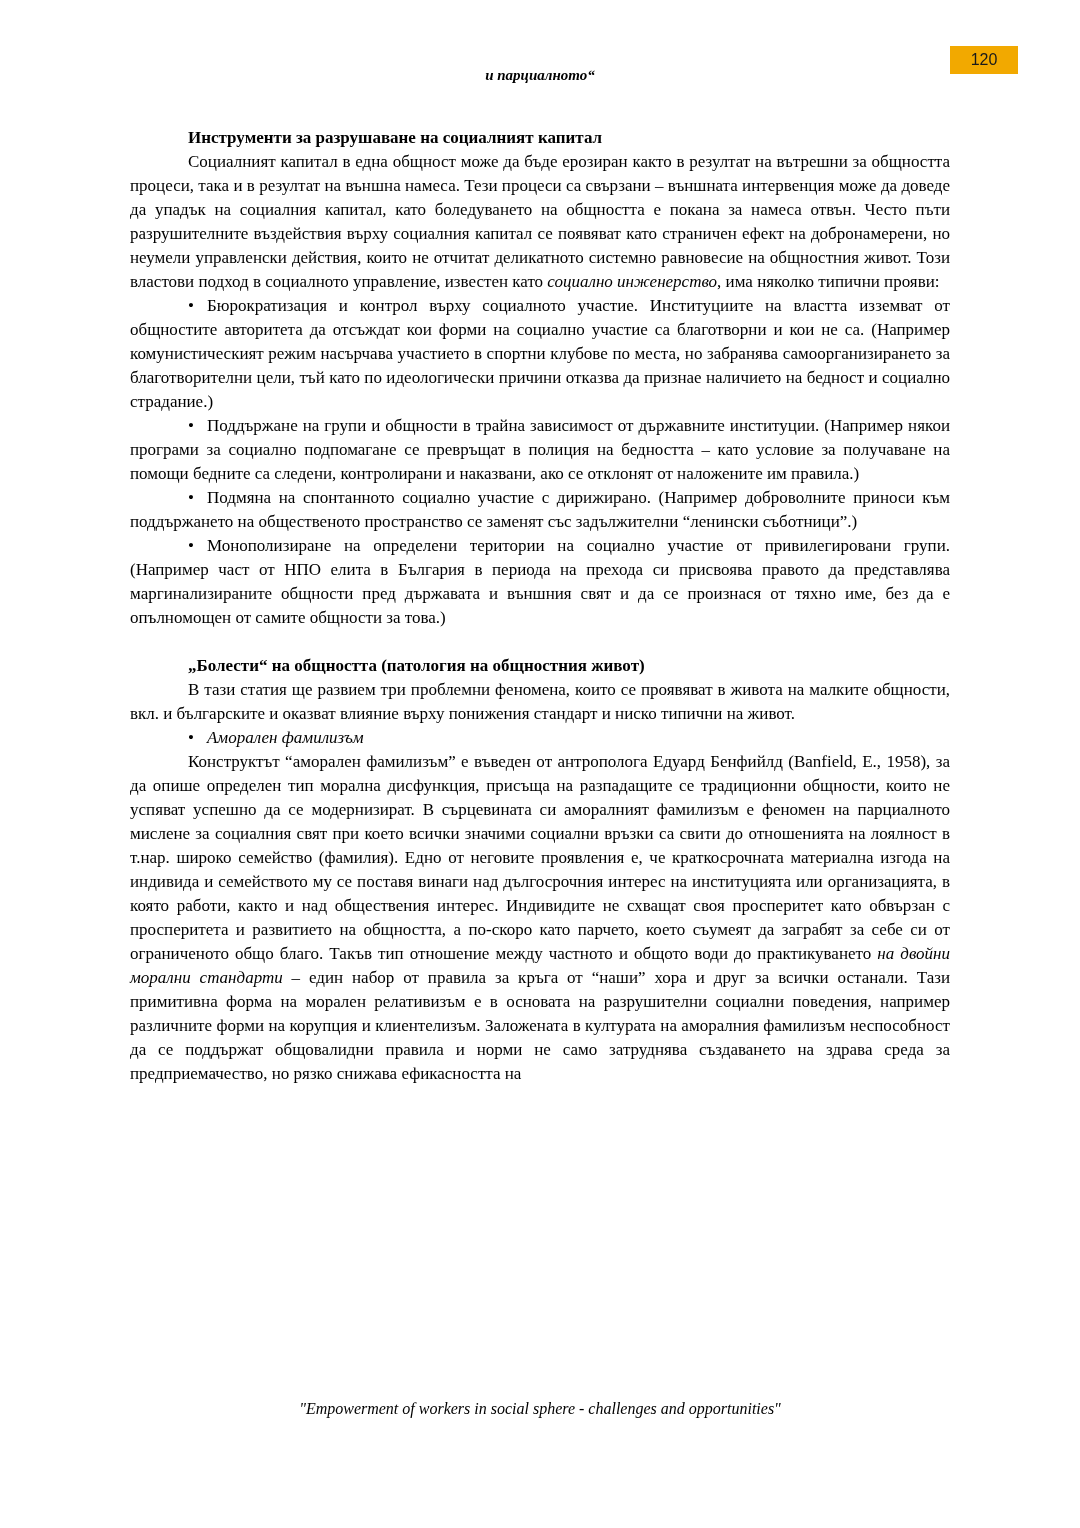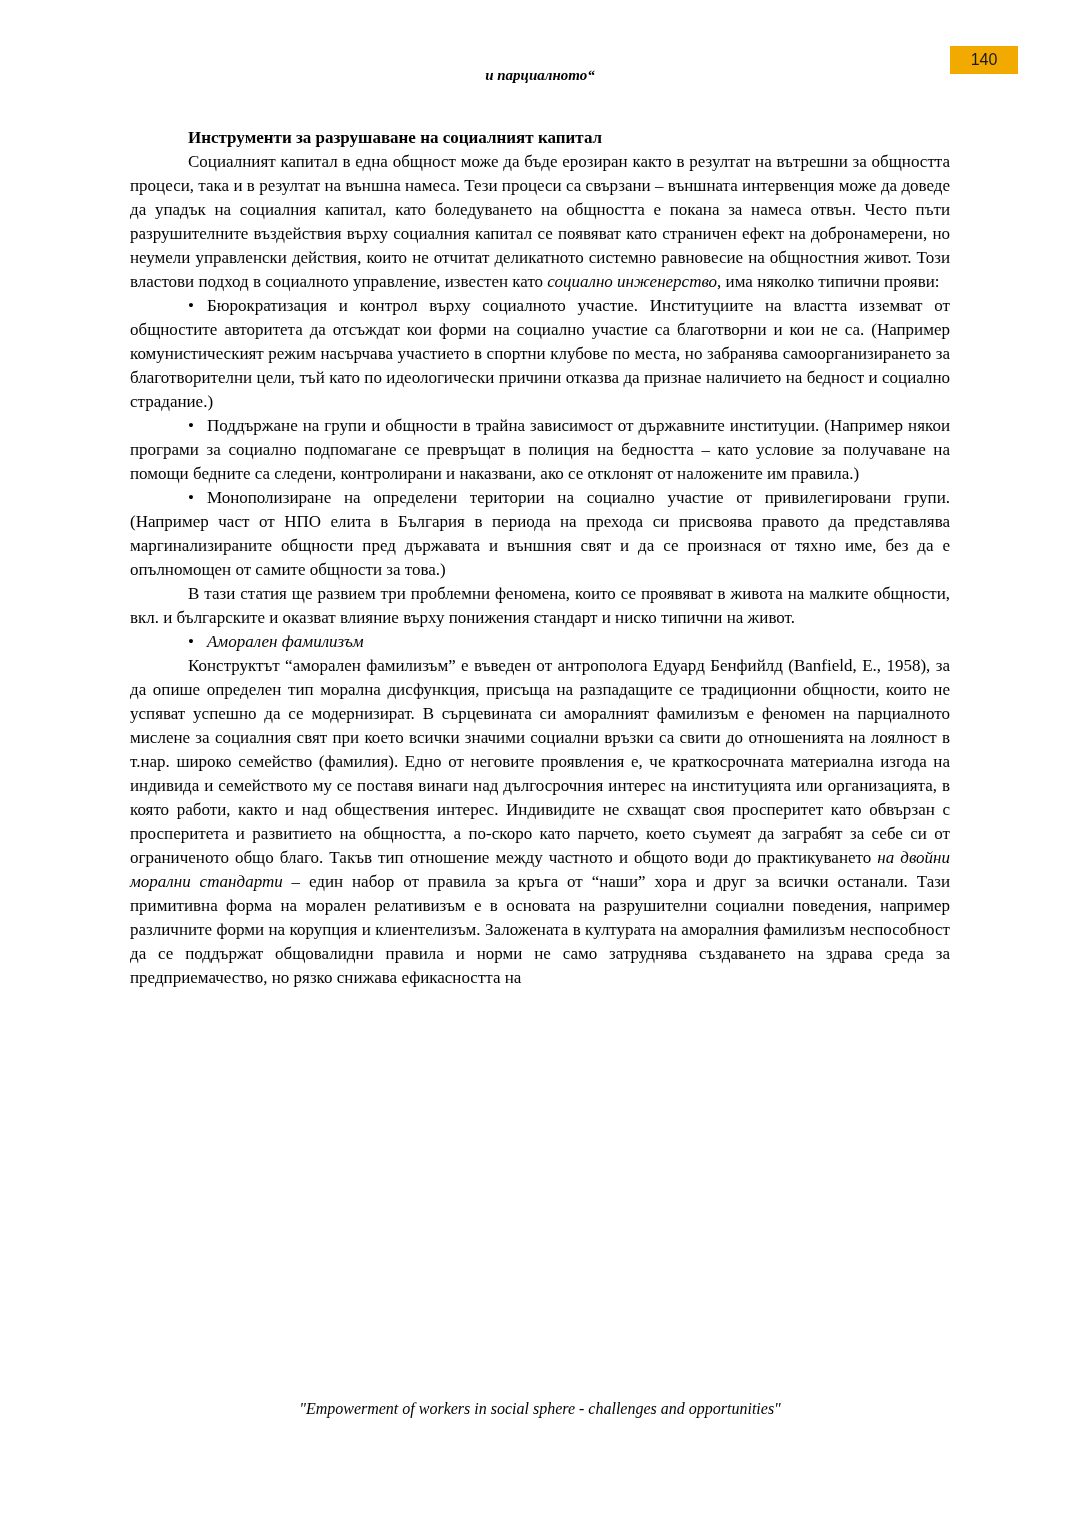--- a/index.html
+++ b/index.html
@@ -75,35 +75,37 @@
 </head>
 <body>
 
 <div class="page">
 
   <div class="running-head">
     <br>
     <span>и парциалното“</span>
   </div>
 
-  <div class="page-number-badge">140</div>
+  <div class="page-number-badge">120</div>
 
   <div class="content">
 
     <p class="heading">Инструменти за разрушаване на социалният капитал</p>
 
     <p class="para"><span>Социалният капитал в една общност може да бъде ерозиран както в резултат на вътрешни за общността процеси, така и в резултат на външна намеса. Тези процеси са свързани – външната интервенция може да доведе да упадък на социалния капитал, като боледуването на общността е покана за намеса отвън. Често пъти разрушителните въздействия върху социалния капитал се появяват като страничен ефект на добронамерени, но неумели управленски действия, които не отчитат деликатното системно равновесие на общностния живот. Този властови подход в социалното управление, известен като </span><span style="font-style: italic;">социално инженерство</span><span>, има няколко типични прояви:</span></p>
 
     <p class="para"><span class="bullet-marker">•</span><span><span>Бюрократизация и контрол върху социалното участие. Институциите на властта изземват от общностите авторитета да отсъждат кои форми на социално участие са благотворни и кои не са. (Например комунистическият режим насърчава участието в спортни клубове по места, но забранява самоорганизирането за благотворителни цели, тъй като по идеологически причини отказва да признае наличието на бедност и социално страдание.)</span></span></p>
 
     <p class="para"><span class="bullet-marker">•</span><span><span>Поддържане на групи и общности в трайна зависимост от държавните институции. (Например някои програми за социално подпомагане се превръщат в полиция на бедността – като условие за получаване на помощи бедните са следени, контролирани и наказвани, ако се отклонят от наложените им правила.)</span></span></p>
 
+    <p class="para"><span class="bullet-marker">•</span><span><span>Подмяна на спонтанното социално участие с дирижирано. (Например доброволните приноси към поддържането на общественото пространство се заменят със задължителни “ленински съботници”.)</span></span></p>
 
     <p class="para"><span class="bullet-marker">•</span><span><span>Монополизиране на определени територии на социално участие от привилегировани групи. (Например част от НПО елита в България в периода на прехода си присвоява правото да представлява маргинализираните общности пред държавата и външния свят и да се произнася от тяхно име, без да е опълномощен от самите общности за това.)</span></span></p>
 
+    <p class="heading spaced">„Болести“ на общността (патология на общностния живот)</p>
 
     <p class="para"><span>В тази статия ще развием три проблемни феномена, които се проявяват в живота на малките общности, вкл. и българските и оказват влияние върху понижения стандарт и ниско типични на живот.</span></p>
 
     <p class="para"><span class="bullet-marker">•</span><span><span style="font-style: italic;">Аморален фамилизъм</span></span></p>
 
     <p class="para"><span>Конструктът “аморален фамилизъм” е въведен от антрополога Едуард Бенфийлд (Banfield, E., 1958), за да опише определен тип морална дисфункция, присъща на разпадащите се традиционни общности, които не успяват успешно да се модернизират. В сърцевината си аморалният фамилизъм е феномен на парциалното мислене за социалния свят при което всички значими социални връзки са свити до отношенията на лоялност в т.нар. широко семейство (фамилия). Едно от неговите проявления е, че краткосрочната материална изгода на индивида и семейството му се поставя винаги над дългосрочния интерес на институцията или организацията, в която работи, както и над обществения интерес. Индивидите не схващат своя просперитет като обвързан с просперитета и развитието на общността, а по-скоро като парчето, което съумеят да заграбят за себе си от ограниченото общо благо. Такъв тип отношение между частното и общото води до практикуването </span><span style="font-style: italic;">на двойни морални стандарти</span><span> – един набор от правила за кръга от “наши” хора и друг за всички останали. Тази примитивна форма на морален релативизъм е в основата на разрушителни социални поведения, например различните форми на корупция и клиентелизъм. Заложената в културата на аморалния фамилизъм неспособност да се поддържат общовалидни правила и норми не само затруднява създаването на здрава среда за предприемачество, но рязко снижава ефикасността на</span></p>
 
   </div>
 
   <div class="footer">"Empowerment of workers in social sphere - challenges and opportunities"</div>

